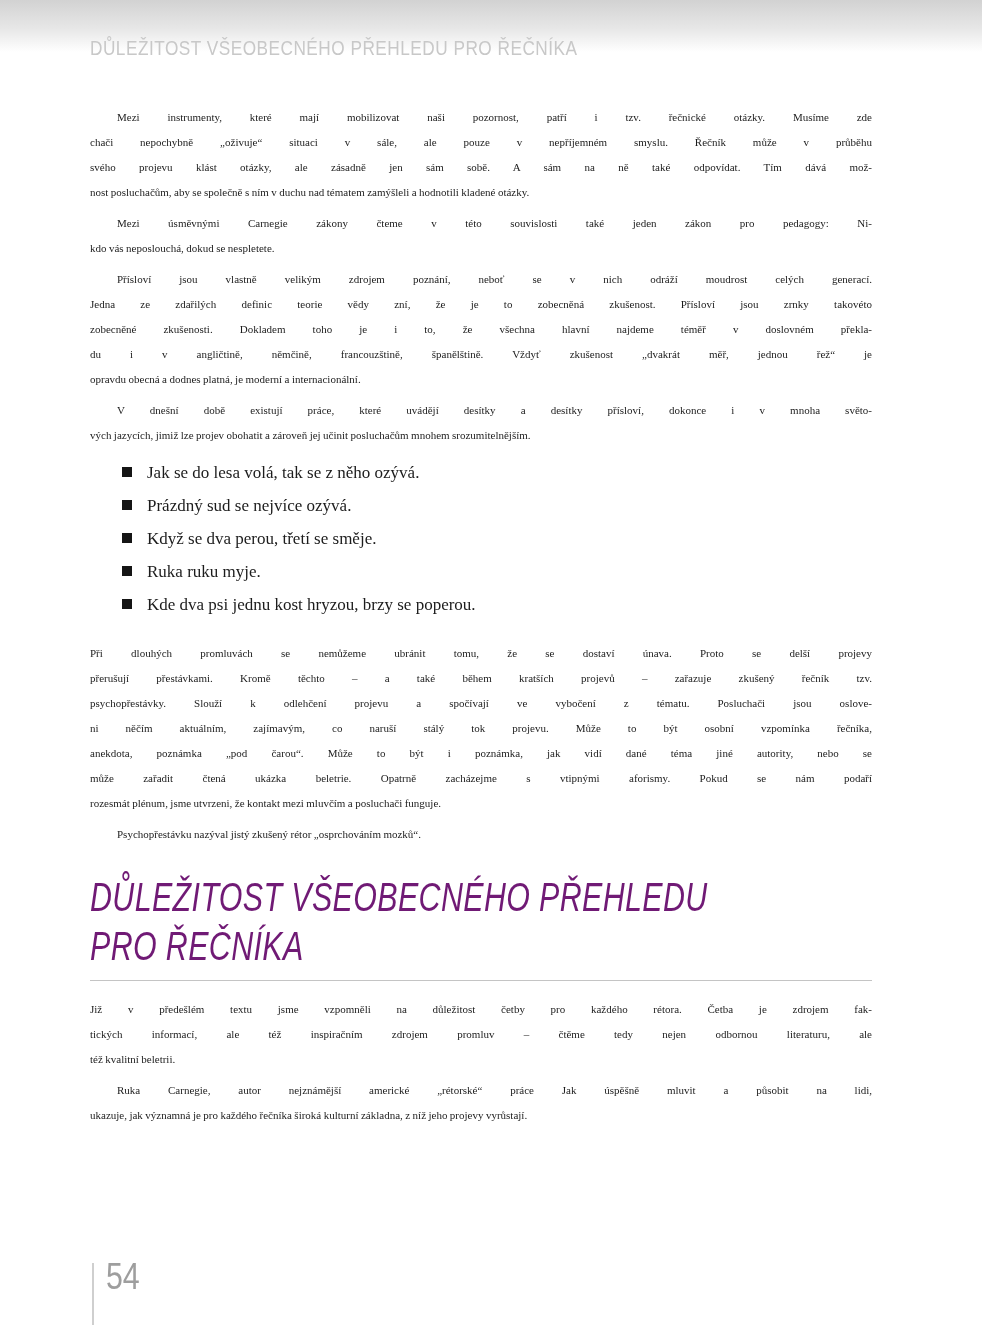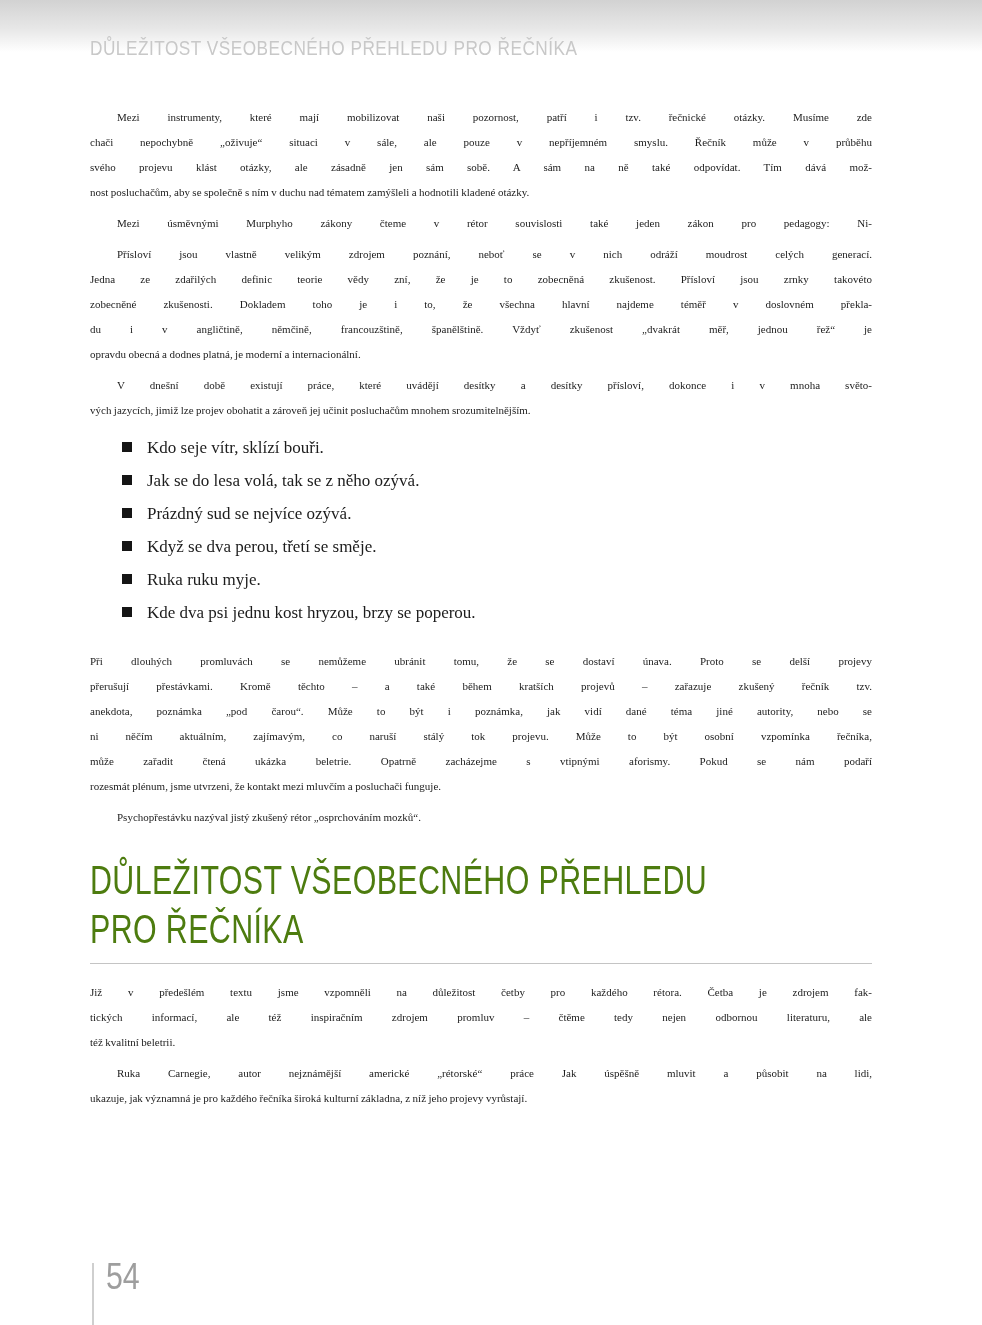--- a/index.html
+++ b/index.html
@@ -64,22 +64,23 @@
     top: 7px;
     width: 10px;
     height: 10px;
     background: #151515;
   }
   .section-heading {
     margin-top: 26px;
     font-family: "Liberation Sans", sans-serif;
     font-size: 40px;
     line-height: 49px;
-    color: #4d7c0f;
+    color: #701a75;
     letter-spacing: 0.5px;
+    font-style: italic;
   }
   .heading-line {
     transform: scaleX(0.76);
     transform-origin: 0 50%;
     white-space: nowrap;
   }
   .heading-rule {
     margin-top: 9px;
     border: none;
     border-top: 1px solid #c4c4c4;
@@ -116,43 +117,40 @@
   <div class="column">
 
     <div class="para indent">
         <div class="tline">Mezi instrumenty, které mají mobilizovat naši pozornost, patří i tzv. řečnické otázky. Musíme zde</div>
         <div class="tline">chači nepochybně „oživuje“ situaci v sále, ale pouze v nepříjemném smyslu. Řečník může v průběhu</div>
         <div class="tline">svého projevu klást otázky, ale zásadně jen sám sobě. A sám na ně také odpovídat. Tím dává mož-</div>
         <div class="tline last">nost posluchačům, aby se společně s ním v duchu nad tématem zamýšleli a hodnotili kladené otázky.</div>
       </div>
 
     <div class="para indent">
-        <div class="tline">Mezi úsměvnými Murphyho zákony čteme v rétor souvislosti také jeden zákon pro pedagogy: Ni-</div>
+        <div class="tline">Mezi úsměvnými Carnegie zákony čteme v této souvislosti také jeden zákon pro pedagogy: Ni-</div>
+        <div class="tline last">kdo vás neposlouchá, dokud se nespletete.</div>
       </div>
 
     <div class="para indent">
         <div class="tline">Přísloví jsou vlastně velikým zdrojem poznání, neboť se v nich odráží moudrost celých generací.</div>
         <div class="tline">Jedna ze zdařilých definic teorie vědy zní, že je to zobecněná zkušenost. Přísloví jsou zrnky takovéto</div>
         <div class="tline">zobecněné zkušenosti. Dokladem toho je i to, že všechna hlavní najdeme téměř v doslovném překla-</div>
         <div class="tline">du i v angličtině, němčině, francouzštině, španělštině. Vždyť zkušenost „dvakrát měř, jednou řež“ je</div>
         <div class="tline last">opravdu obecná a dodnes platná, je moderní a internacionální.</div>
       </div>
 
     <div class="para indent">
         <div class="tline">V dnešní době existují práce, které uvádějí desítky a desítky přísloví, dokonce i v mnoha světo-</div>
         <div class="tline last">vých jazycích, jimiž lze projev obohatit a zároveň jej učinit posluchačům mnohem srozumitelnějším.</div>
       </div>
 
     <div class="proverb-list">
       <div class="proverb-item">
         <span class="square-bullet"></span>
-        <span>Kdo seje vítr, sklízí bouři.</span>
-      </div>
-      <div class="proverb-item">
-        <span class="square-bullet"></span>
         <span>Jak se do lesa volá, tak se z něho ozývá.</span>
       </div>
       <div class="proverb-item">
         <span class="square-bullet"></span>
         <span>Prázdný sud se nejvíce ozývá.</span>
       </div>
       <div class="proverb-item">
         <span class="square-bullet"></span>
         <span>Když se dva perou, třetí se směje.</span>
       </div>
@@ -162,22 +160,23 @@
       </div>
       <div class="proverb-item">
         <span class="square-bullet"></span>
         <span>Kde dva psi jednu kost hryzou, brzy se poperou.</span>
       </div>
     </div>
 
     <div class="para">
         <div class="tline">Při dlouhých promluvách se nemůžeme ubránit tomu, že se dostaví únava. Proto se delší projevy</div>
         <div class="tline">přerušují přestávkami. Kromě těchto – a také během kratších projevů – zařazuje zkušený řečník tzv.</div>
+        <div class="tline">psychopřestávky. Slouží k odlehčení projevu a spočívají ve vybočení z tématu. Posluchači jsou oslove-</div>
+        <div class="tline">ni něčím aktuálním, zajímavým, co naruší stálý tok projevu. Může to být osobní vzpomínka řečníka,</div>
         <div class="tline">anekdota, poznámka „pod čarou“. Může to být i poznámka, jak vidí dané téma jiné autority, nebo se</div>
-        <div class="tline">ni něčím aktuálním, zajímavým, co naruší stálý tok projevu. Může to být osobní vzpomínka řečníka,</div>
         <div class="tline">může zařadit čtená ukázka beletrie. Opatrně zacházejme s vtipnými aforismy. Pokud se nám podaří</div>
         <div class="tline last">rozesmát plénum, jsme utvrzeni, že kontakt mezi mluvčím a posluchači funguje.</div>
       </div>
 
     <div class="para indent">
         <div class="tline last">Psychopřestávku nazýval jistý zkušený rétor „osprchováním mozků“.</div>
       </div>
 
     <div class="section-heading">
       <div class="heading-line">DŮLEŽITOST VŠEOBECNÉHO PŘEHLEDU</div>

